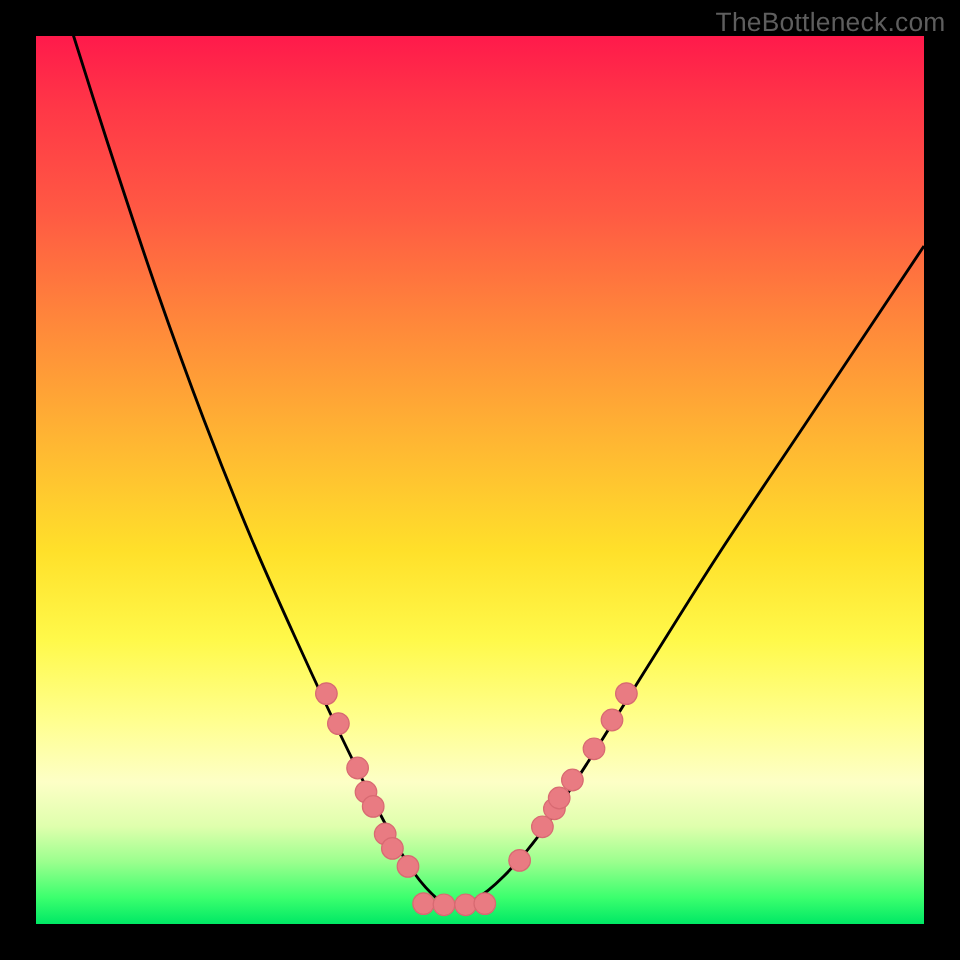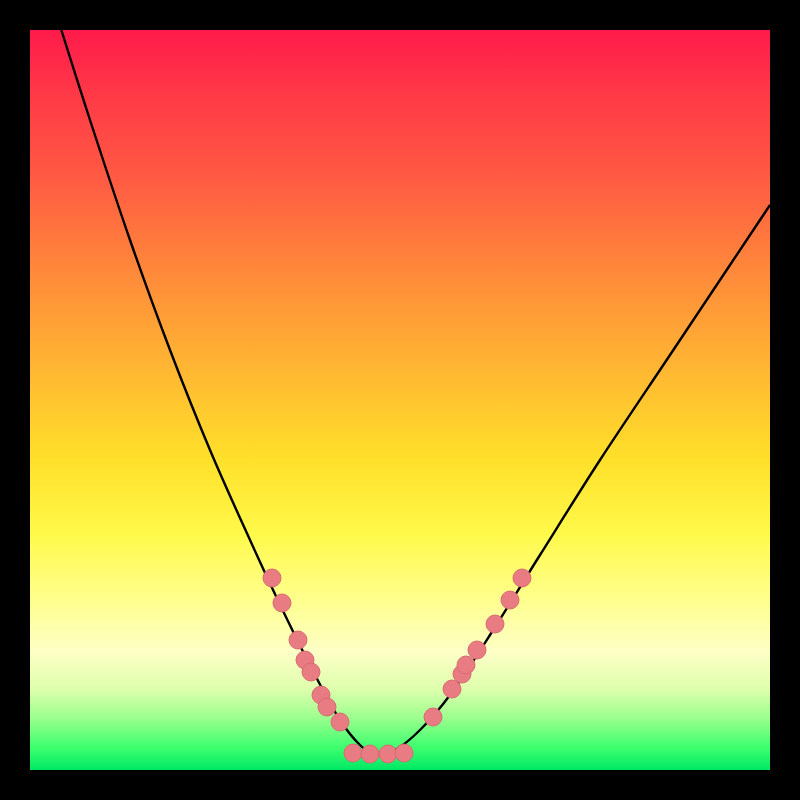--- a/index.html
+++ b/index.html
@@ -60,20 +60,21 @@
     overflow: visible;
   }
 </style>
 </head>
 <body>
 
 <div class="frame">
 
   <div class="plot-bg"></div>
 
+  <div class="watermark">TheBottleneck.com</div>
 
   <svg class="curve" viewBox="0 0 740 740" preserveAspectRatio="none">
     <path id="curve-path" fill="none" stroke="#000000" stroke-width="2.4" d="M 25 -20 C 30.833333333333332 -1.6666666666666679, 47.5 51.666666666666664, 60 90 C 72.5 128.33333333333334, 86.66666666666667 171.66666666666666, 100 210 C 113.33333333333333 248.33333333333334, 126.66666666666667 285, 140 320 C 153.33333333333334 355, 166.66666666666666 388.3333333333333, 180 420 C 193.33333333333334 451.6666666666667, 207.5 482.5, 220 510 C 232.5 537.5, 244.16666666666666 562.5, 255 585 C 265.8333333333333 607.5, 275.8333333333333 627.5, 285 645 C 294.1666666666667 662.5, 302.5 678.3333333333334, 310 690 C 317.5 701.6666666666666, 324.1666666666667 709.3333333333334, 330 715 C 335.8333333333333 720.6666666666666, 339.1666666666667 723.1666666666666, 345 724 C 350.8333333333333 724.8333333333334, 357.5 724, 365 720 C 372.5 716, 380.8333333333333 709.1666666666666, 390 700 C 399.1666666666667 690.8333333333334, 408.3333333333333 680.8333333333334, 420 665 C 431.6666666666667 649.1666666666666, 445 628.3333333333334, 460 605 C 475 581.6666666666666, 491.6666666666667 554.1666666666666, 510 525 C 528.3333333333334 495.8333333333333, 548.3333333333334 463.3333333333333, 570 430 C 591.6666666666666 396.6666666666667, 618.3333333333334 357.5, 640 325 C 661.6666666666666 292.5, 683.3333333333334 260, 700 235 C 716.6666666666666 210, 733.3333333333334 185, 740 175"></path>
     <g id="markers">
         <circle cx="242" cy="548" r="9" fill="#e97b82" stroke="#d86a72" stroke-width="1"></circle>
         <circle cx="252" cy="573" r="9" fill="#e97b82" stroke="#d86a72" stroke-width="1"></circle>
         <circle cx="268" cy="610" r="9" fill="#e97b82" stroke="#d86a72" stroke-width="1"></circle>
         <circle cx="275" cy="630" r="9" fill="#e97b82" stroke="#d86a72" stroke-width="1"></circle>
         <circle cx="281" cy="642" r="9" fill="#e97b82" stroke="#d86a72" stroke-width="1"></circle>
         <circle cx="291" cy="665" r="9" fill="#e97b82" stroke="#d86a72" stroke-width="1"></circle>

